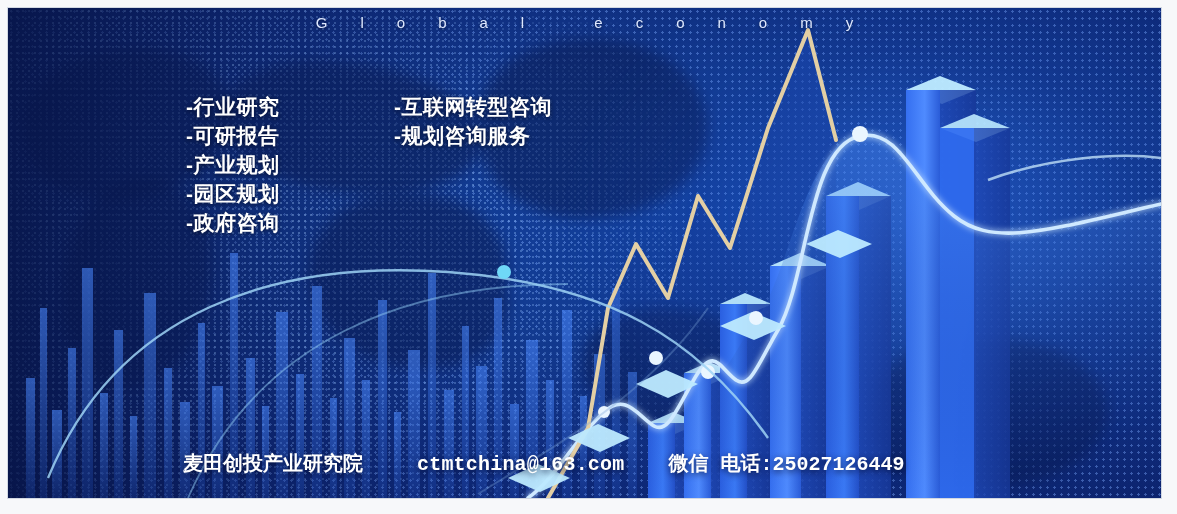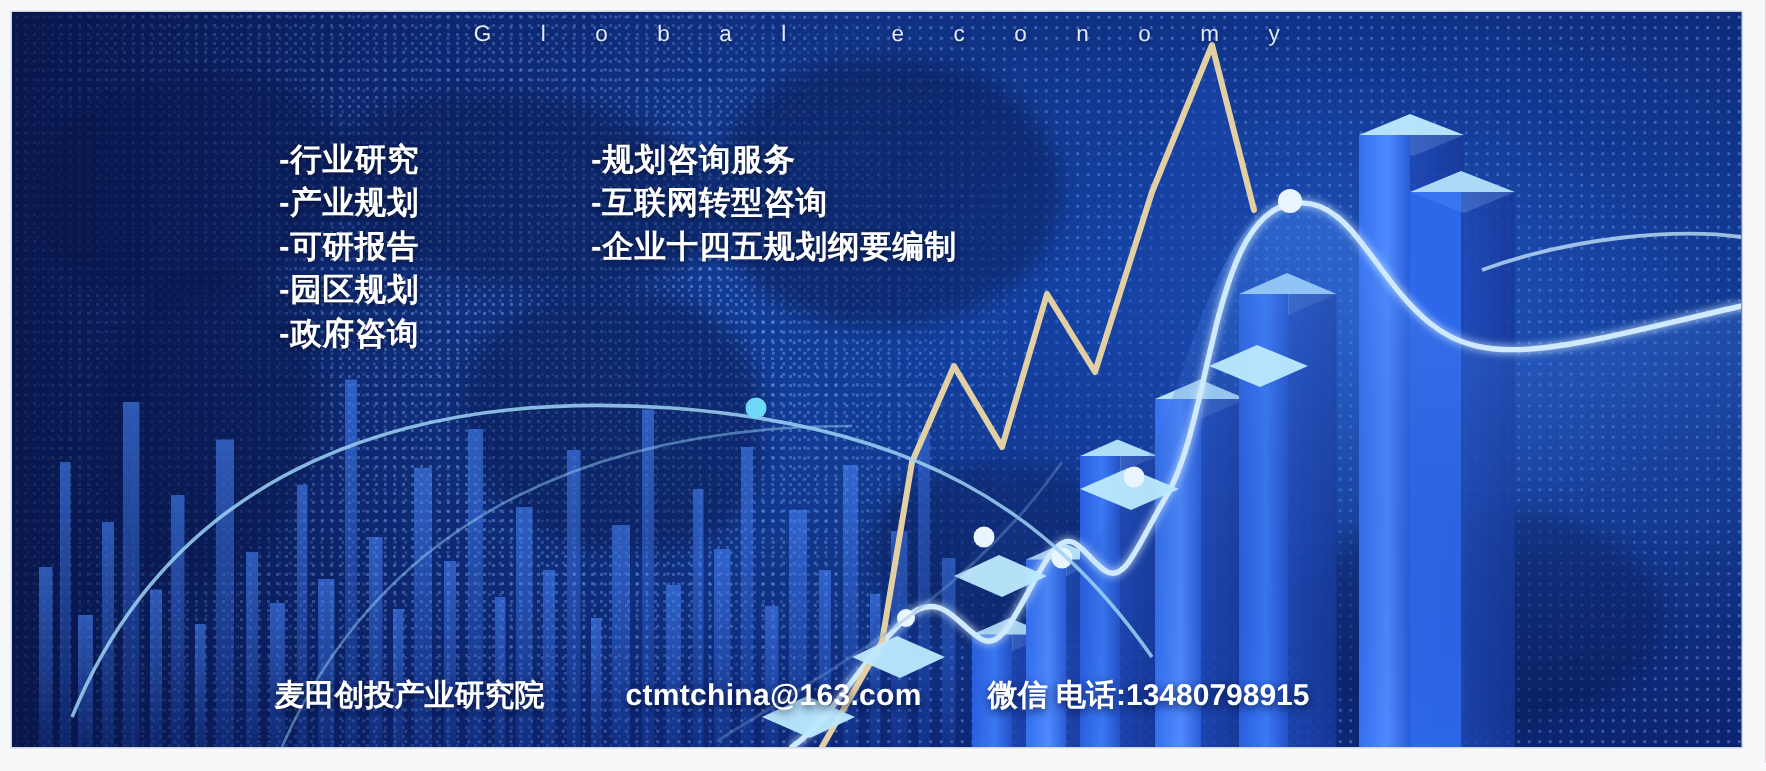--- a/index.html
+++ b/index.html
@@ -12,21 +12,21 @@
     background:#f7f8fa;
     overflow:hidden;
   }
 
   
   #banner{
     position:absolute;
     left:8px; top:8px;
     width:1153px; height:490px;
     overflow:hidden;
-    background:#c2410c;
+    background:#000000;
     box-shadow:0 0 0 1px rgba(180,190,205,.55);
   }
 
   
   .bg-base{
     position:absolute; inset:0;
     background:
       radial-gradient(120% 95% at 62% 42%, #12409e 0%, #123a90 28%, #0e2a7a 55%, #0b1f66 78%, #091a57 100%);
   }
   .bg-leftdark{
@@ -113,20 +113,21 @@
   .headline .gap{display:inline-block;width:46px;}
 
   .footer{
     position:absolute; left:175px; top:442px;
     display:flex; align-items:baseline;
     color:#ffffff;
     font-size:20px;
     font-weight:700;
     white-space:nowrap;
     text-shadow:0 2px 6px rgba(0,8,40,.75);
+    font-family:Liberation Mono, monospace;
   }
   .footer .sp1{display:inline-block;width:54px;}
   .footer .sp2{display:inline-block;width:44px;}
   .footer .mail{font-weight:700;letter-spacing:.2px;text-align:right;}
   .footer .phone{font-weight:700;}
 </style>
 </head>
 <body>
 
 <div id="stage">
@@ -301,36 +302,35 @@
       <circle cx="496" cy="264" r="7" fill="#6fd8f7"></circle>
       <path d="M980,172 C1040,150 1110,144 1153,150" fill="none" stroke="#bfe0f8" stroke-width="2.6" opacity=".8"></path>
       <path d="M470,486 C560,430 640,386 700,300" fill="none" stroke="#7aa4d8" stroke-width="2" opacity=".35"></path>
     </svg>
 
     <div class="kicker">Global economy</div>
 
     <div class="services">
       <div class="col col-left">
         <div class="row">-行业研究</div>
+        <div class="row">-可研报告</div>
         <div class="row">-产业规划</div>
-        <div class="row">-可研报告</div>
         <div class="row">-园区规划</div>
         <div class="row">-政府咨询</div>
       </div>
       <div class="col">
+        <div class="row">-互联网转型咨询</div>
         <div class="row">-规划咨询服务</div>
-        <div class="row">-互联网转型咨询</div>
-        <div class="row">-企业十四五规划纲要编制</div>
       </div>
     </div>
 
 
     <div class="footer">
       <span>麦田创投产业研究院</span>
       <span class="sp1"></span>
       <span class="mail">ctmtchina@163.com</span>
       <span class="sp2"></span>
       <span>微信 电话:</span>
-      <span class="phone">13480798915</span>
+      <span class="phone">25027126449</span>
     </div>
 
   </div>
 </div>
 
 </body></html>

